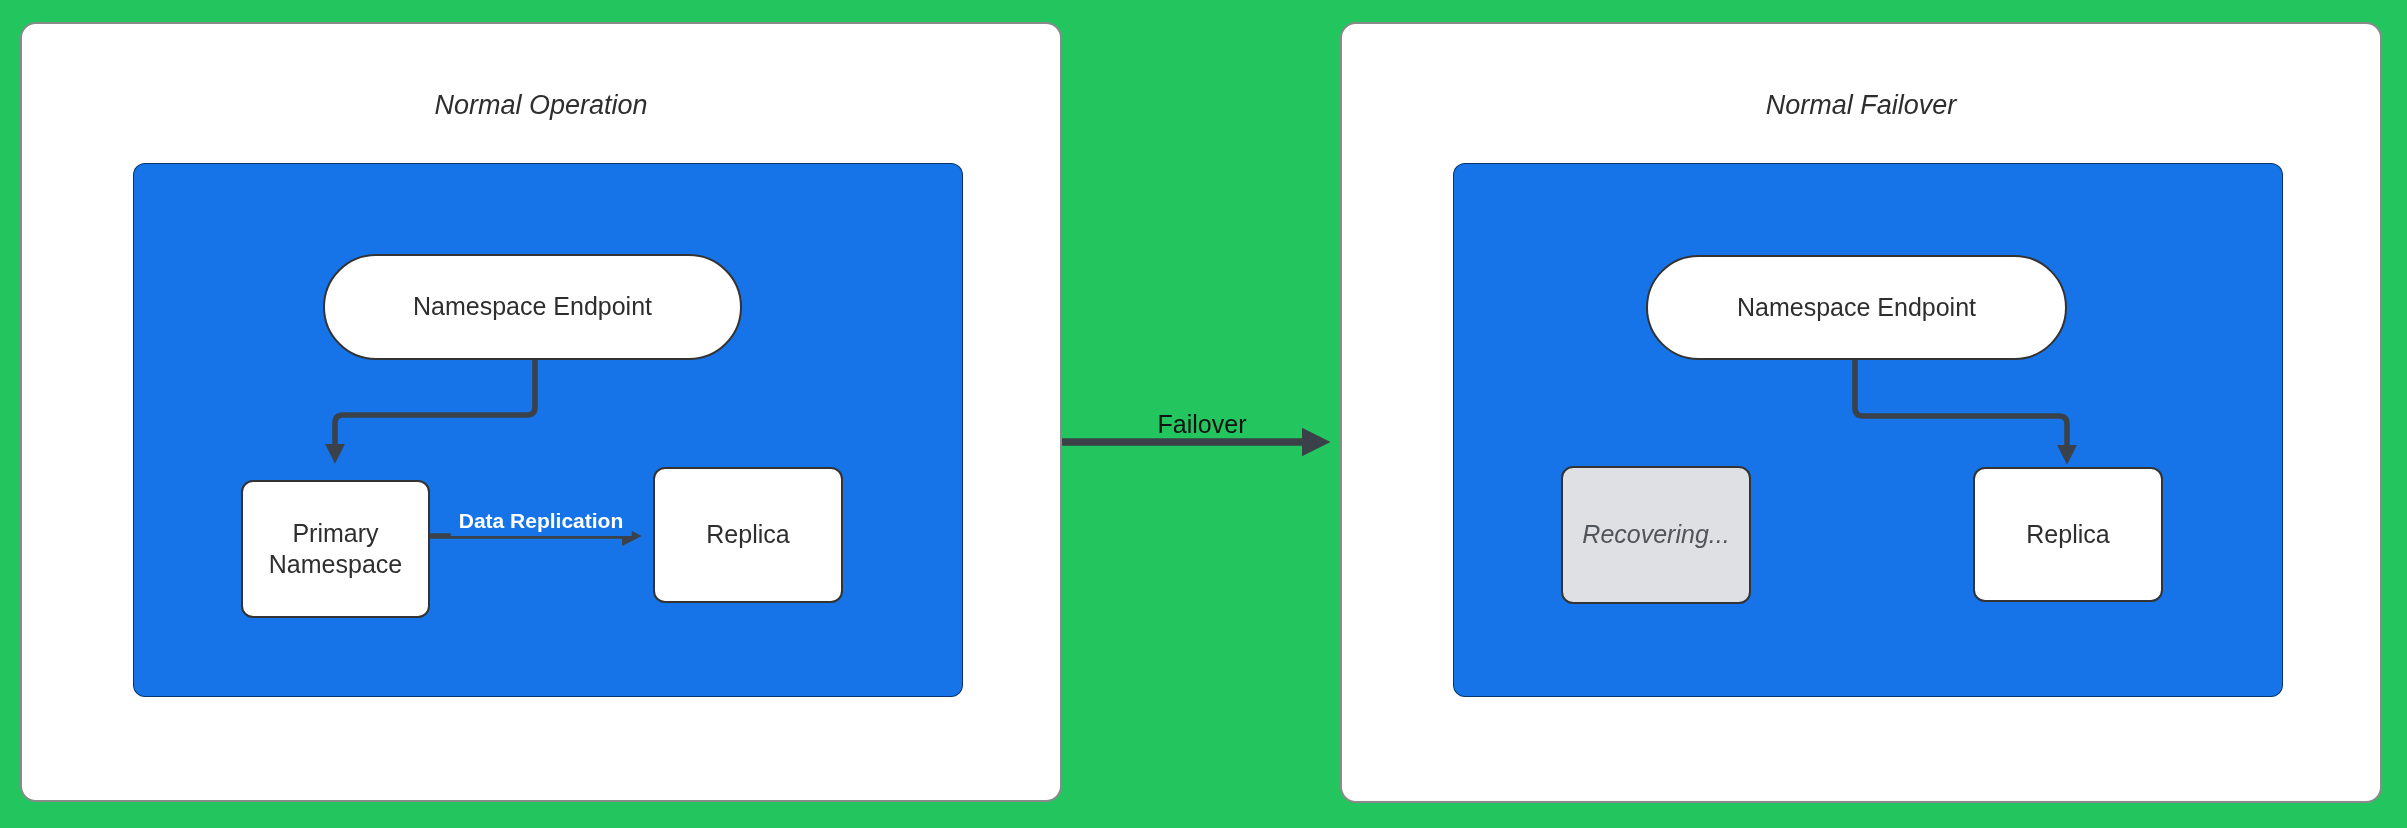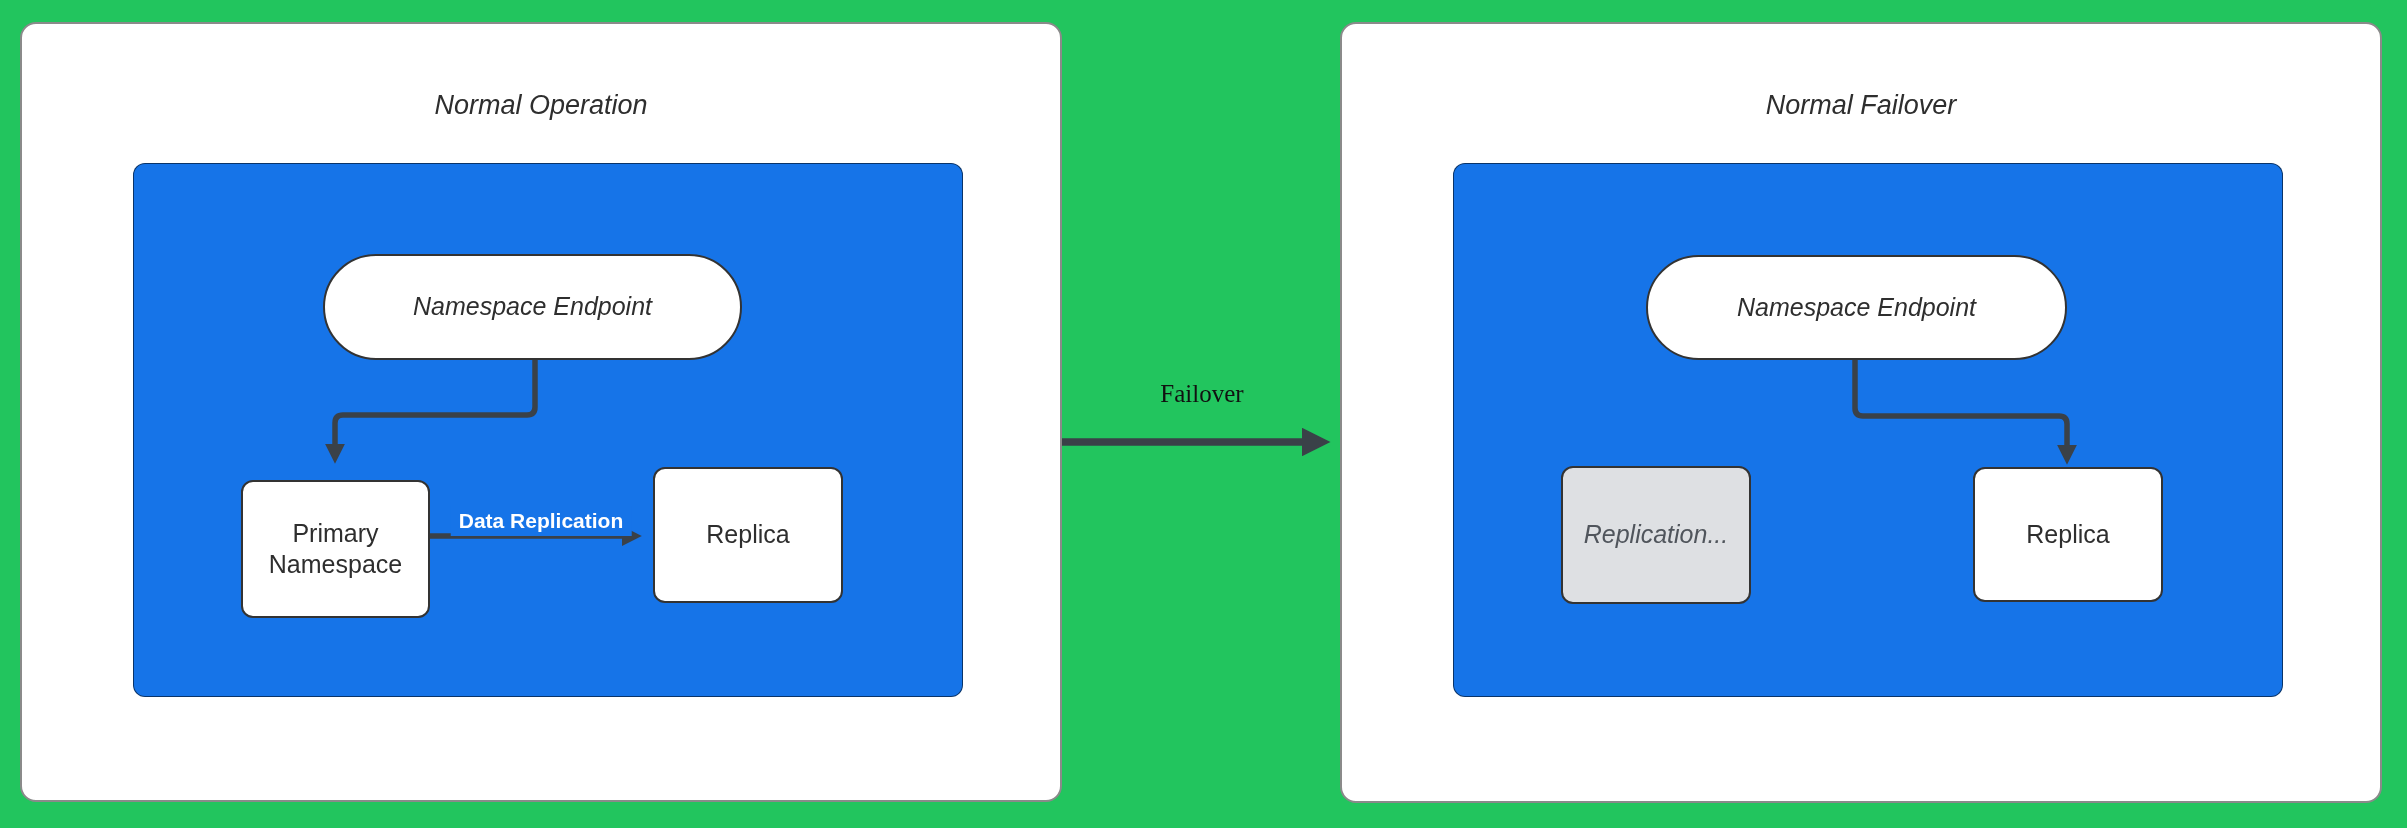--- a/index.html
+++ b/index.html
@@ -64,21 +64,20 @@
     border:2px solid var(--node-border);
     border-radius:12px;
     color:var(--text-color);
     font-size:25px;
     line-height:1.25;
     z-index:3;
     padding:0 14px;
   }
   .node.pill{
     border-radius:60px;
-    font-style:italic;
   }
   .node.recovering{
     background:var(--recovering-fill);
     color:var(--recovering-text);
     font-style:italic;
   }
   .edge-label{
     position:absolute;
     transform:translate(-50%,-50%);
     background:var(--container-blue);
@@ -124,19 +123,19 @@
     <path d="M430,536 L622,536" stroke-width="5.5" marker-end="url(#arrow)"></path>
     <path d="M1855,358 L1855,408 Q1855,416 1863,416 L2059,416 Q2067,416 2067,424 L2067,445" stroke-width="5.5" marker-end="url(#arrow)"></path>
     <path d="M1062,442 L1302,442" stroke-width="7.5" marker-end="url(#arrow-big)"></path>
   </svg>
 
   <div class="node pill" style="left:323px;top:254px;width:419px;height:106px;">Namespace Endpoint</div>
   <div class="node" style="left:241px;top:466px;width:189px;height:138px;margin-top:14px;">Primary Namespace</div>
   <div class="node" style="left:653px;top:467px;width:190px;height:136px;">Replica</div>
   <div class="edge-label" style="left:541px;top:521px;">Data Replication</div>
 
-  <div class="transition-label" style="left:1202px;top:394px;font-family:Liberation Serif, serif;">Failover</div>
+  <div class="transition-label" style="left:1202px;top:424px;">Failover</div>
 
   <div class="node pill" style="left:1646px;top:255px;width:421px;height:105px;">Namespace Endpoint</div>
-  <div class="node recovering" style="left:1561px;top:466px;width:190px;height:138px;">Replication...</div>
+  <div class="node recovering" style="left:1561px;top:466px;width:190px;height:138px;">Recovering...</div>
   <div class="node" style="left:1973px;top:467px;width:190px;height:135px;">Replica</div>
 
 </div>
 
 </body></html>

